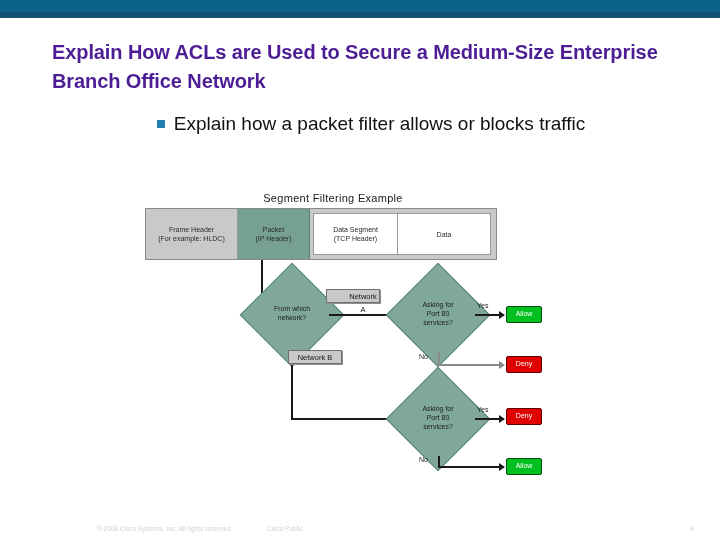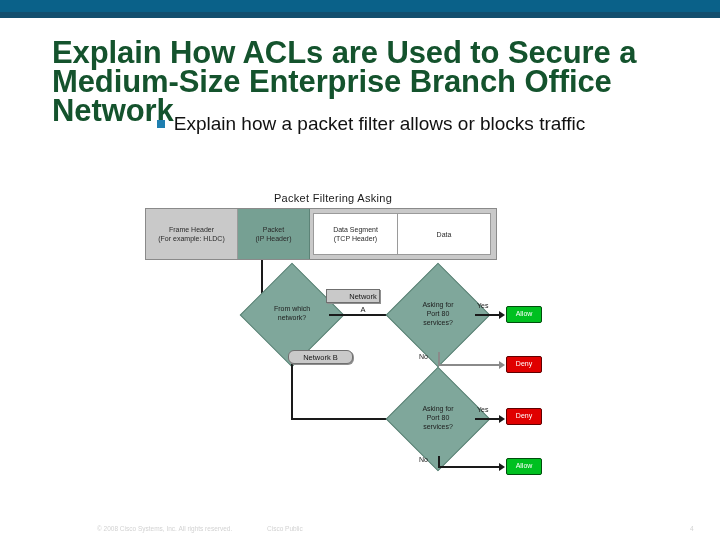--- a/index.html
+++ b/index.html
@@ -27,22 +27,22 @@
     left: 0; top: 12px;
     width: 720px; height: 6px;
     background: #134F6E;
   }
 
   
   #slide-title {
     position: absolute;
     left: 52px; top: 38px;
     width: 640px;
-    color: #14532d;
-    font-size: 31px;
+    color: #4c1d95;
+    font-size: 20px;
     font-weight: bold;
     line-height: 29px;
     letter-spacing: -0.1px;
   }
 
   
   #bullet-row {
     position: absolute;
     left: 46px; top: 112px;
     width: 650px;
@@ -157,21 +157,21 @@
     border: 1px solid #6f6f6f;
     box-shadow: 1px 1px 0 #8f8f8f;
     font-size: 7.5px;
     color: #161616;
     text-align: center;
     line-height: 13px;
     height: 14px;
     box-sizing: border-box;
   }
   #tag-net-a { left: 183px; top: 97px; width: 54px; padding-left: 20px; }
-  #tag-net-b { left: 145px; top: 158px; width: 65px; border-radius: 6px; }
+  #tag-net-b { left: 145px; top: 158px; width: 54px; }
 
   
   .dec-box {
     position: absolute;
     width: 36px; height: 17px;
     border: 1.5px solid #000000;
     box-sizing: border-box;
     font-size: 7px;
     color: #ffffff;
     text-align: center;
@@ -231,21 +231,21 @@
 
 <div id="slide-title">Explain How ACLs are Used to Secure a Medium-Size Enterprise Branch Office Network</div>
 
 <div id="bullet-row">
   <span id="bullet-marker"></span>
   <span id="bullet-text">Explain how a packet filter allows or blocks traffic</span>
 </div>
 
 <div id="diagram">
 
-  <div id="diagram-title">Packet Filtering Asking</div>
+  <div id="diagram-title">Segment Filtering Example</div>
 
   <div id="packet-strip">
     <div class="pkt-cell pkt-frame">
       <div>
         <div>Frame Header</div>
         <div>(For example: HLDC)</div>
       </div>
     </div>
     <div class="pkt-cell pkt-packet">
       <div>

